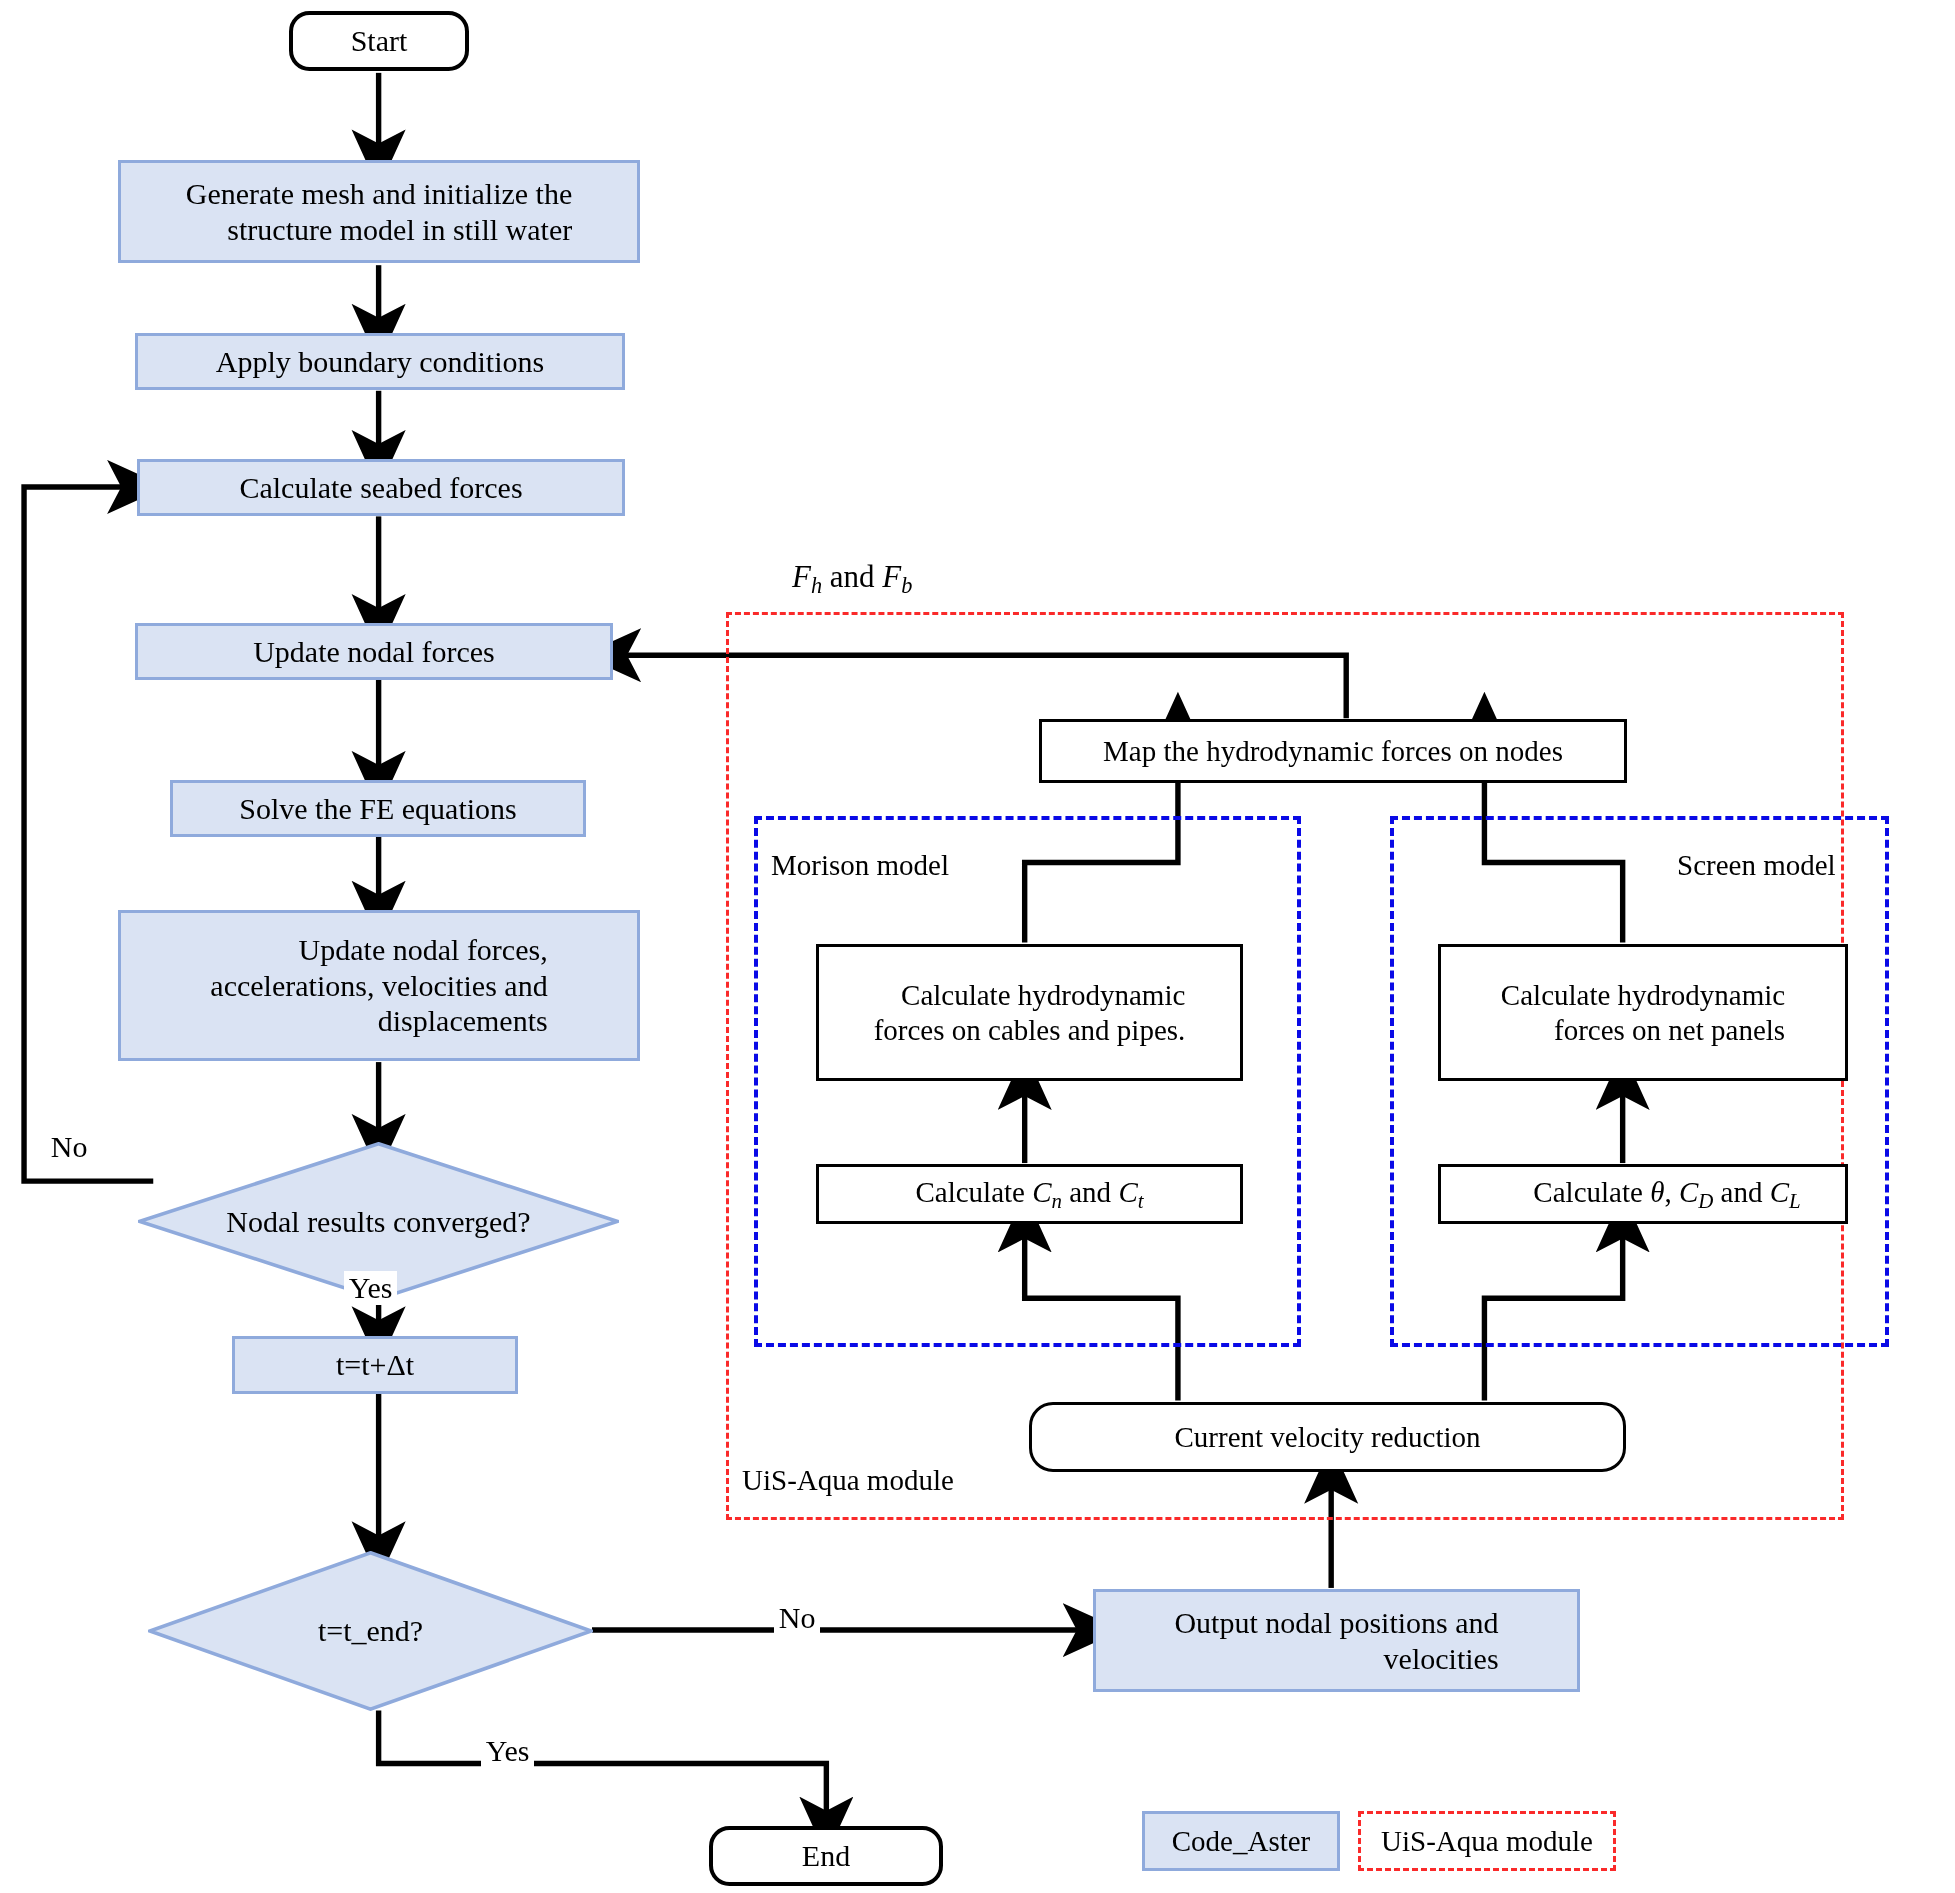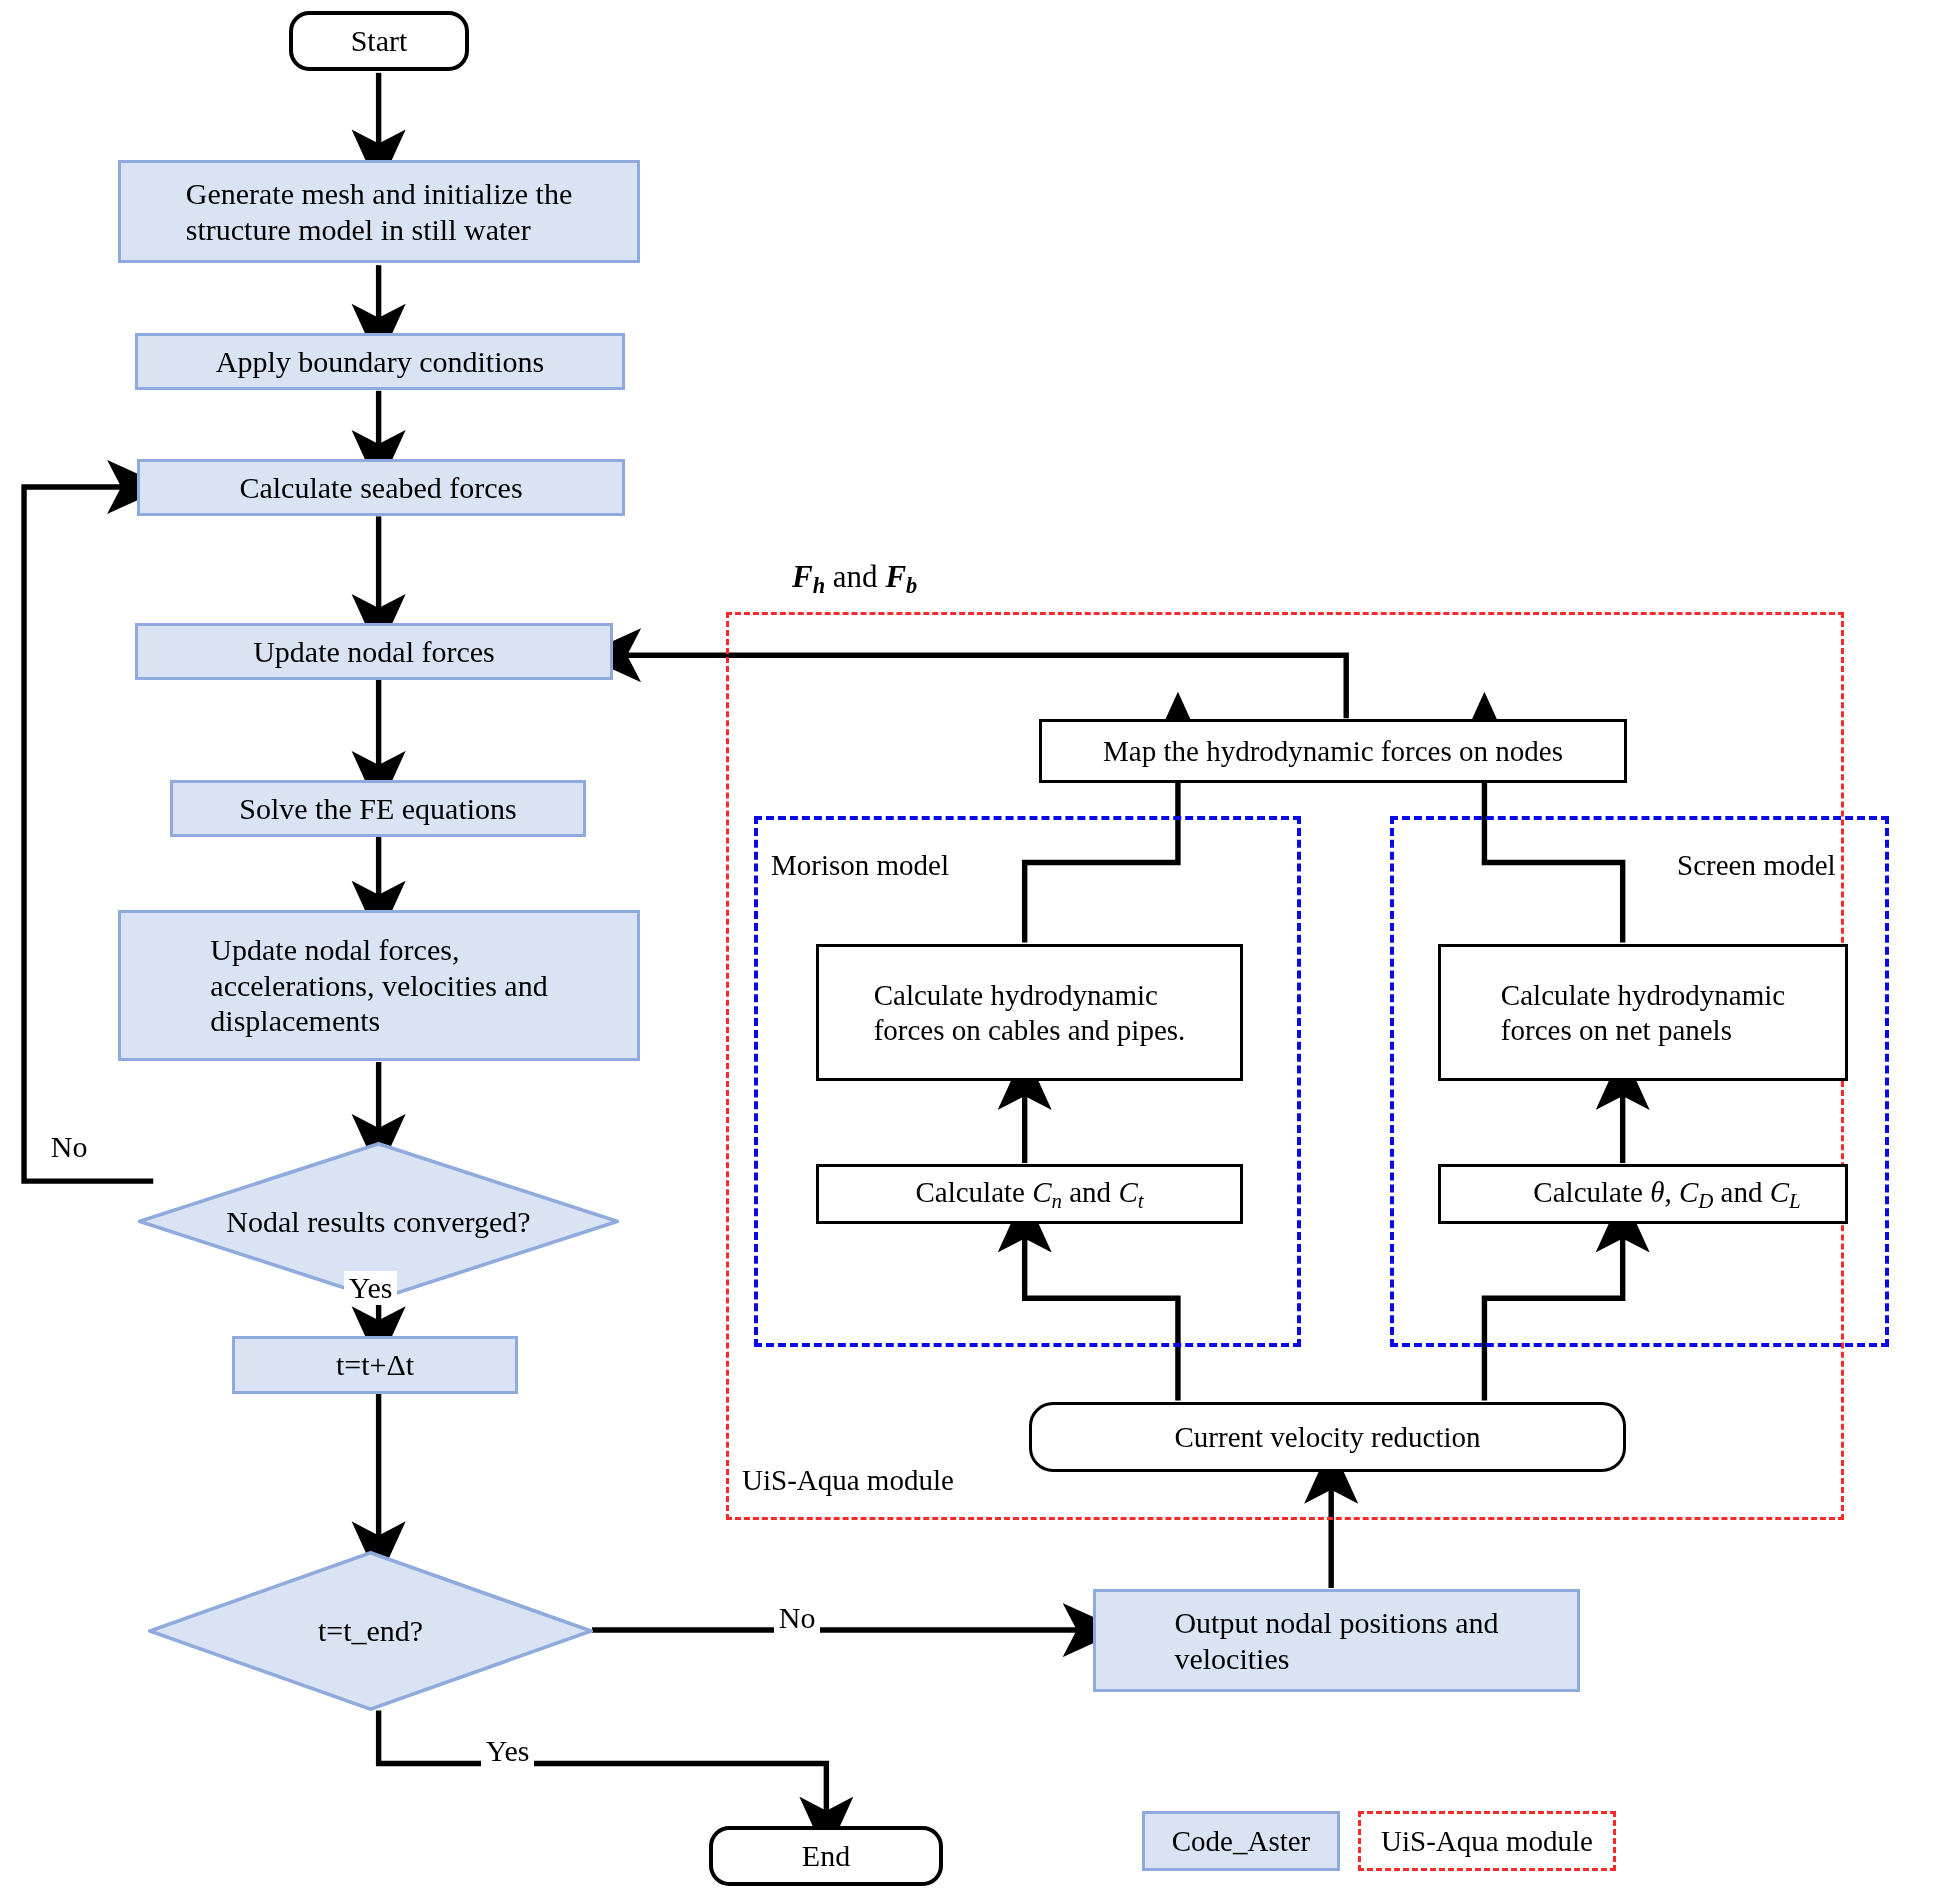--- a/index.html
+++ b/index.html
@@ -1,21 +1,21 @@
 <!DOCTYPE html>
 <html style="font-size:9.6px"><head>
 <meta charset="utf-8">
 <style>
   html,body{margin:0;padding:0;background:#ffffff;}
   body{font-family:"Liberation Serif", serif;}
   #root{position:relative;width:1955px;height:1894px;background:#fff;overflow:hidden;}
   svg#wires{position:absolute;left:0;top:0;width:1955px;height:1894px;pointer-events:none;}
 
   .node{position:absolute;box-sizing:border-box;display:flex;align-items:center;
-        justify-content:center;text-align:left;line-height:1.18;}
+        justify-content:center;text-align:right;line-height:1.18;}
 
   
   .ca{background:#dae3f3;border:3px solid #8faadc;font-size:30px;color:#000;}
   
   .term{background:#ffffff;border:4.2px solid #000000;border-radius:20.4px;font-size:30px;color:#000;}
   
   .aq{background:#ffffff;border:3.6px solid #000000;font-size:29px;color:#000;}
 
   
   .dia{position:absolute;}
@@ -24,21 +24,21 @@
             font-size:30px;color:#000;text-align:center;}
 
   
   .grp{position:absolute;box-sizing:border-box;background:transparent;}
   .grp.red{border:3.6px dashed #fa2a2a;}
   .grp.blue{border:4.2px dashed #0a0ae6;}
 
   .lbl{position:absolute;font-size:29px;color:#000;white-space:nowrap;}
   .arrowlabel{position:absolute;font-size:30px;color:#000;background:#fff;padding:0 4.8px;}
   .fhfb{position:absolute;font-size:31px;color:#000;white-space:nowrap;}
-  .fhfb b{font-style:italic;font-weight:bold;}
+  .fhfb b{font-style:italic;font-weight:normal;}
   .sub{font-size:0.72em;vertical-align:-0.28em;}
 
   .legend-sw{position:absolute;box-sizing:border-box;display:flex;align-items:center;
              justify-content:center;font-size:29px;color:#000;}
   .legend-sw.ca{background:#dae3f3;border:3px solid #8faadc;}
   .legend-sw.aqua{background:#ffffff;border:3.6px dashed #fa2a2a;}
 </style>
 </head>
 <body>
 

